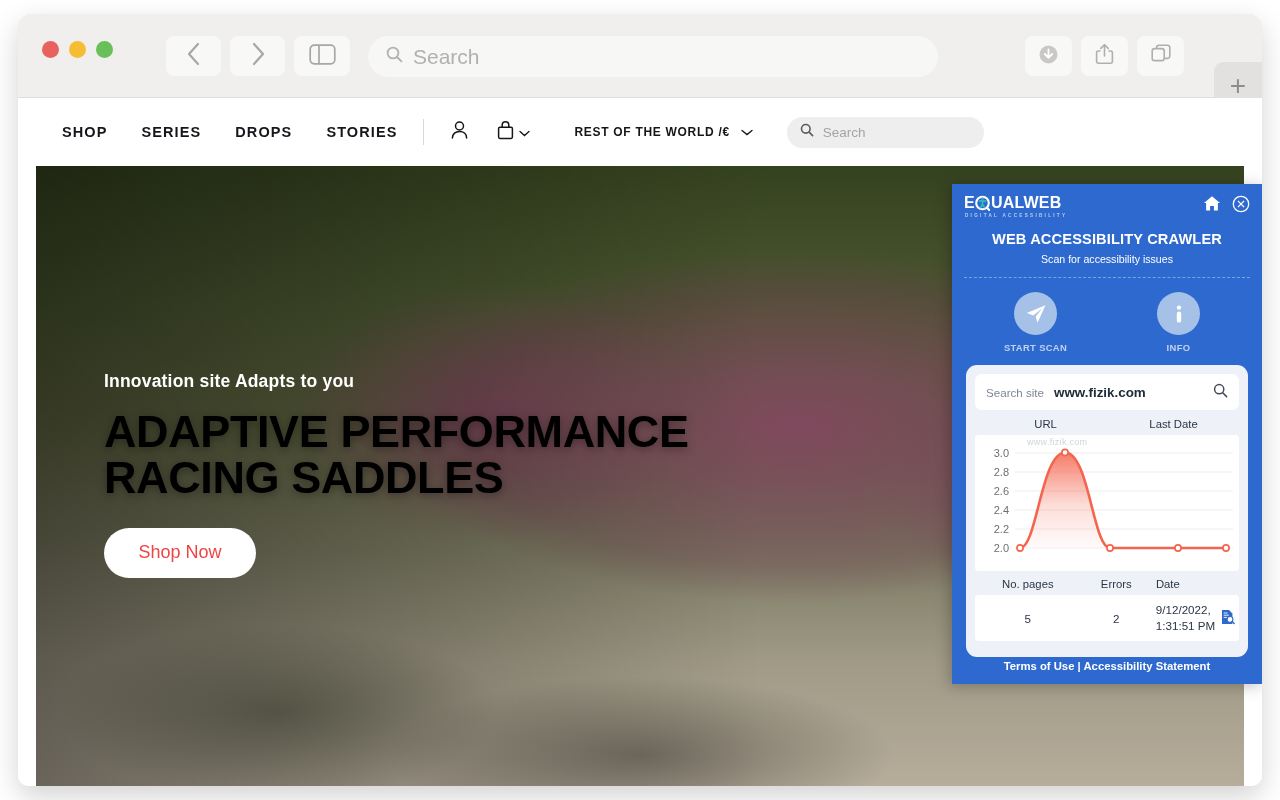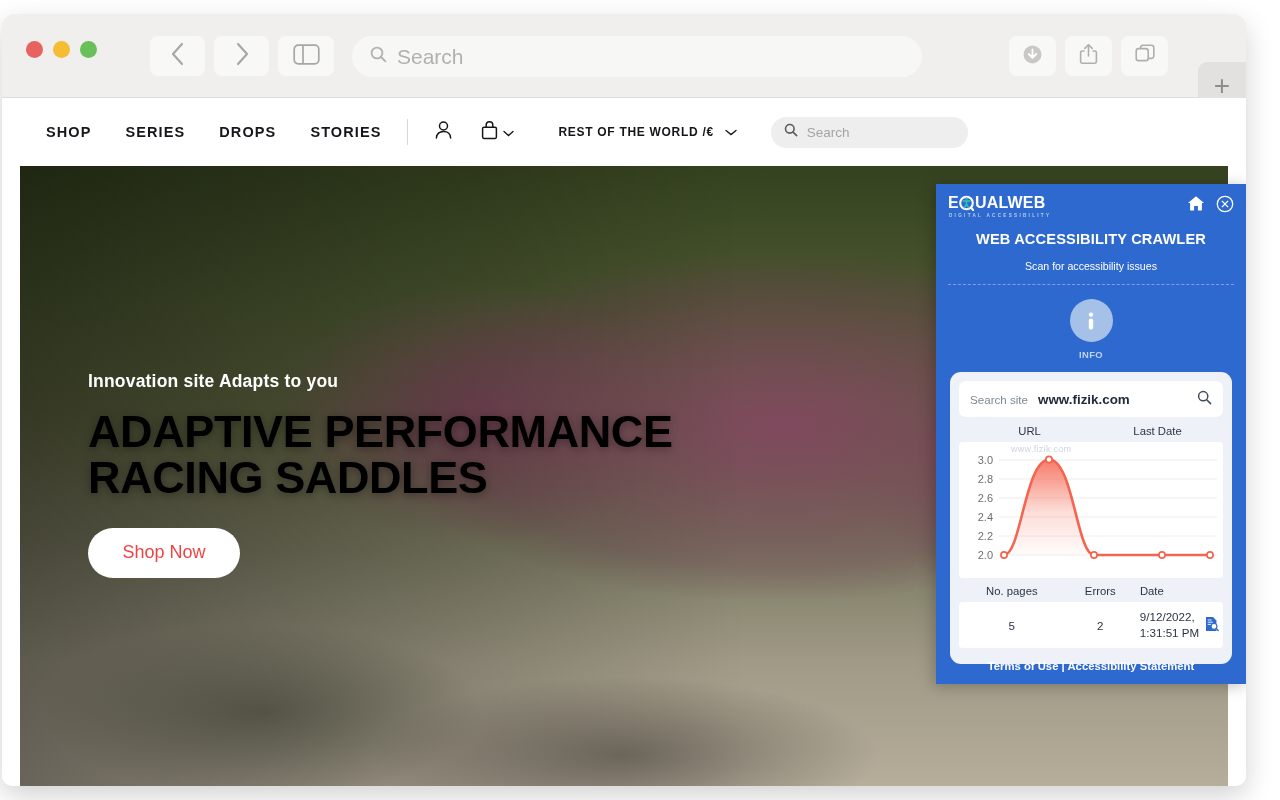--- a/index.html
+++ b/index.html
@@ -6,21 +6,21 @@
   html, body {
     width: 1280px; height: 800px;
     background: #ffffff;
     font-family: "Liberation Sans", sans-serif;
     overflow: hidden;
   }
 
   
   .window {
     position: absolute;
-    left: 2px; top: 14px;
+    left: 18px; top: 14px;
     width: 1244px; height: 772px;
     background: #f0f0ef;
     border-radius: 14px 14px 10px 10px;
     box-shadow: 0 10px 28px rgba(0,0,0,.18);
     overflow: hidden;
   }
   .titlebar {
     position: relative;
     height: 84px;
     background: #f0efee;
@@ -158,21 +158,21 @@
     position: absolute; right: 12px; top: 11px;
     display: flex; gap: 11px; color: #fff;
   }
   .ew-title {
     text-align: center; color: #fff;
     font-size: 14.6px; font-weight: 700; letter-spacing: .15px;
     margin-top: 10px;
   }
   .ew-sub {
     text-align: center; color: #fff;
-    font-size: 10.6px; margin-top: 13px;
+    font-size: 10.6px; margin-top: 6px;
   }
   .ew-divider {
     margin: 12px 12px 0 12px;
     border-top: 1px dashed #7ba2df;
   }
   .ew-tabs {
     display: flex; justify-content: space-around;
     margin-top: 14px; padding: 0 12px;
   }
   .ew-tab { width: 74px; text-align: center; cursor: pointer; }
@@ -438,20 +438,28 @@
       </div>
 
       <div class="ew-title">WEB ACCESSIBILITY CRAWLER</div>
       <div class="ew-sub">Scan for accessibility issues</div>
       <div class="ew-divider"></div>
 
       <div class="ew-tabs">
         <div class="ew-tab">
           <div class="circ">
             <svg width="22" height="22" viewBox="0 0 22 22" fill="currentColor">
+                <path d="M20.4 2.2 L1.8 10.1 L8.3 12.4 L17.1 5.6 L10.6 13.8 L12.6 19.8 Z"></path>
+              </svg>
+          </div>
+          <div class="lbl">START SCAN</div>
+        </div>
+        <div class="ew-tab">
+          <div class="circ">
+            <svg width="22" height="22" viewBox="0 0 22 22" fill="currentColor">
                 <circle cx="11" cy="4.6" r="2.2"></circle>
                 <rect x="8.8" y="8.6" width="4.4" height="11" rx="2.2"></rect>
               </svg>
           </div>
           <div class="lbl">INFO</div>
         </div>
       </div>
 
       <div class="ew-card">
 

